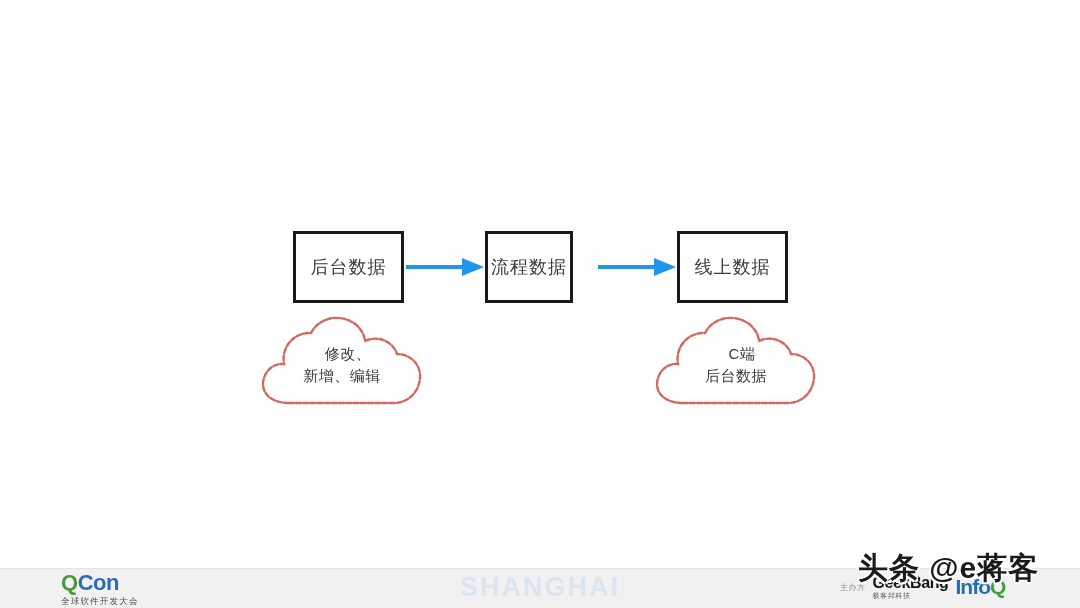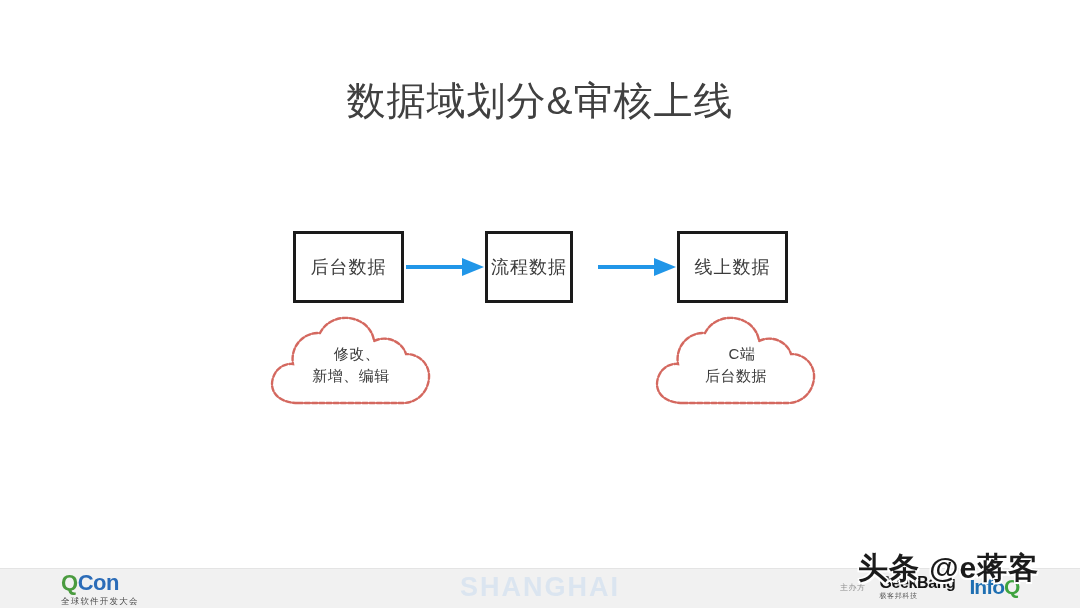--- a/index.html
+++ b/index.html
@@ -77,21 +77,21 @@
   }
   #arrow-1 { left: 404px; }
   #arrow-2 { left: 596px; }
 
   
   .cloud {
     position: absolute;
     width: 172px;
     height: 104px;
   }
-  #cloud-1 { left: 265px; top: 310px; }
+  #cloud-1 { left: 256px; top: 310px; }
   #cloud-2 { left: 461px; top: 310px; }
   #cloud-3 { left: 650px; top: 310px; }
 
   .cloud-svg {
     position: absolute;
     left: 0;
     top: 0;
     width: 172px;
     height: 104px;
   }
@@ -167,21 +167,21 @@
   }
 
   
   #sponsor-zone {
     position: absolute;
     left: 840px;
     top: 570px;
     height: 34px;
     display: flex;
     align-items: center;
-    gap: 14px;
+    gap: 7px;
   }
   #sponsor-label {
     font-size: 8px;
     color: #8d8d8d;
     letter-spacing: 0.5px;
     white-space: nowrap;
   }
   #geekbang-logo {
     width: 72px;
     position: relative;
@@ -228,21 +228,20 @@
       -1.5px  1.5px 0 #ffffff,
        1.5px  1.5px 0 #ffffff,
        0 0 3px #ffffff;
   }
 </style>
 </head>
 <body>
 
 <div id="slide">
 
-  <div id="slide-title">数据域划分&amp;审核上线</div>
 
   <div id="flow">
 
     <div id="box-1" class="flow-box">
       <span class="flow-box-label">后台数据</span>
     </div>
     <div id="box-2" class="flow-box">
       <span class="flow-box-label">流程数据</span>
     </div>
     <div id="box-3" class="flow-box">

